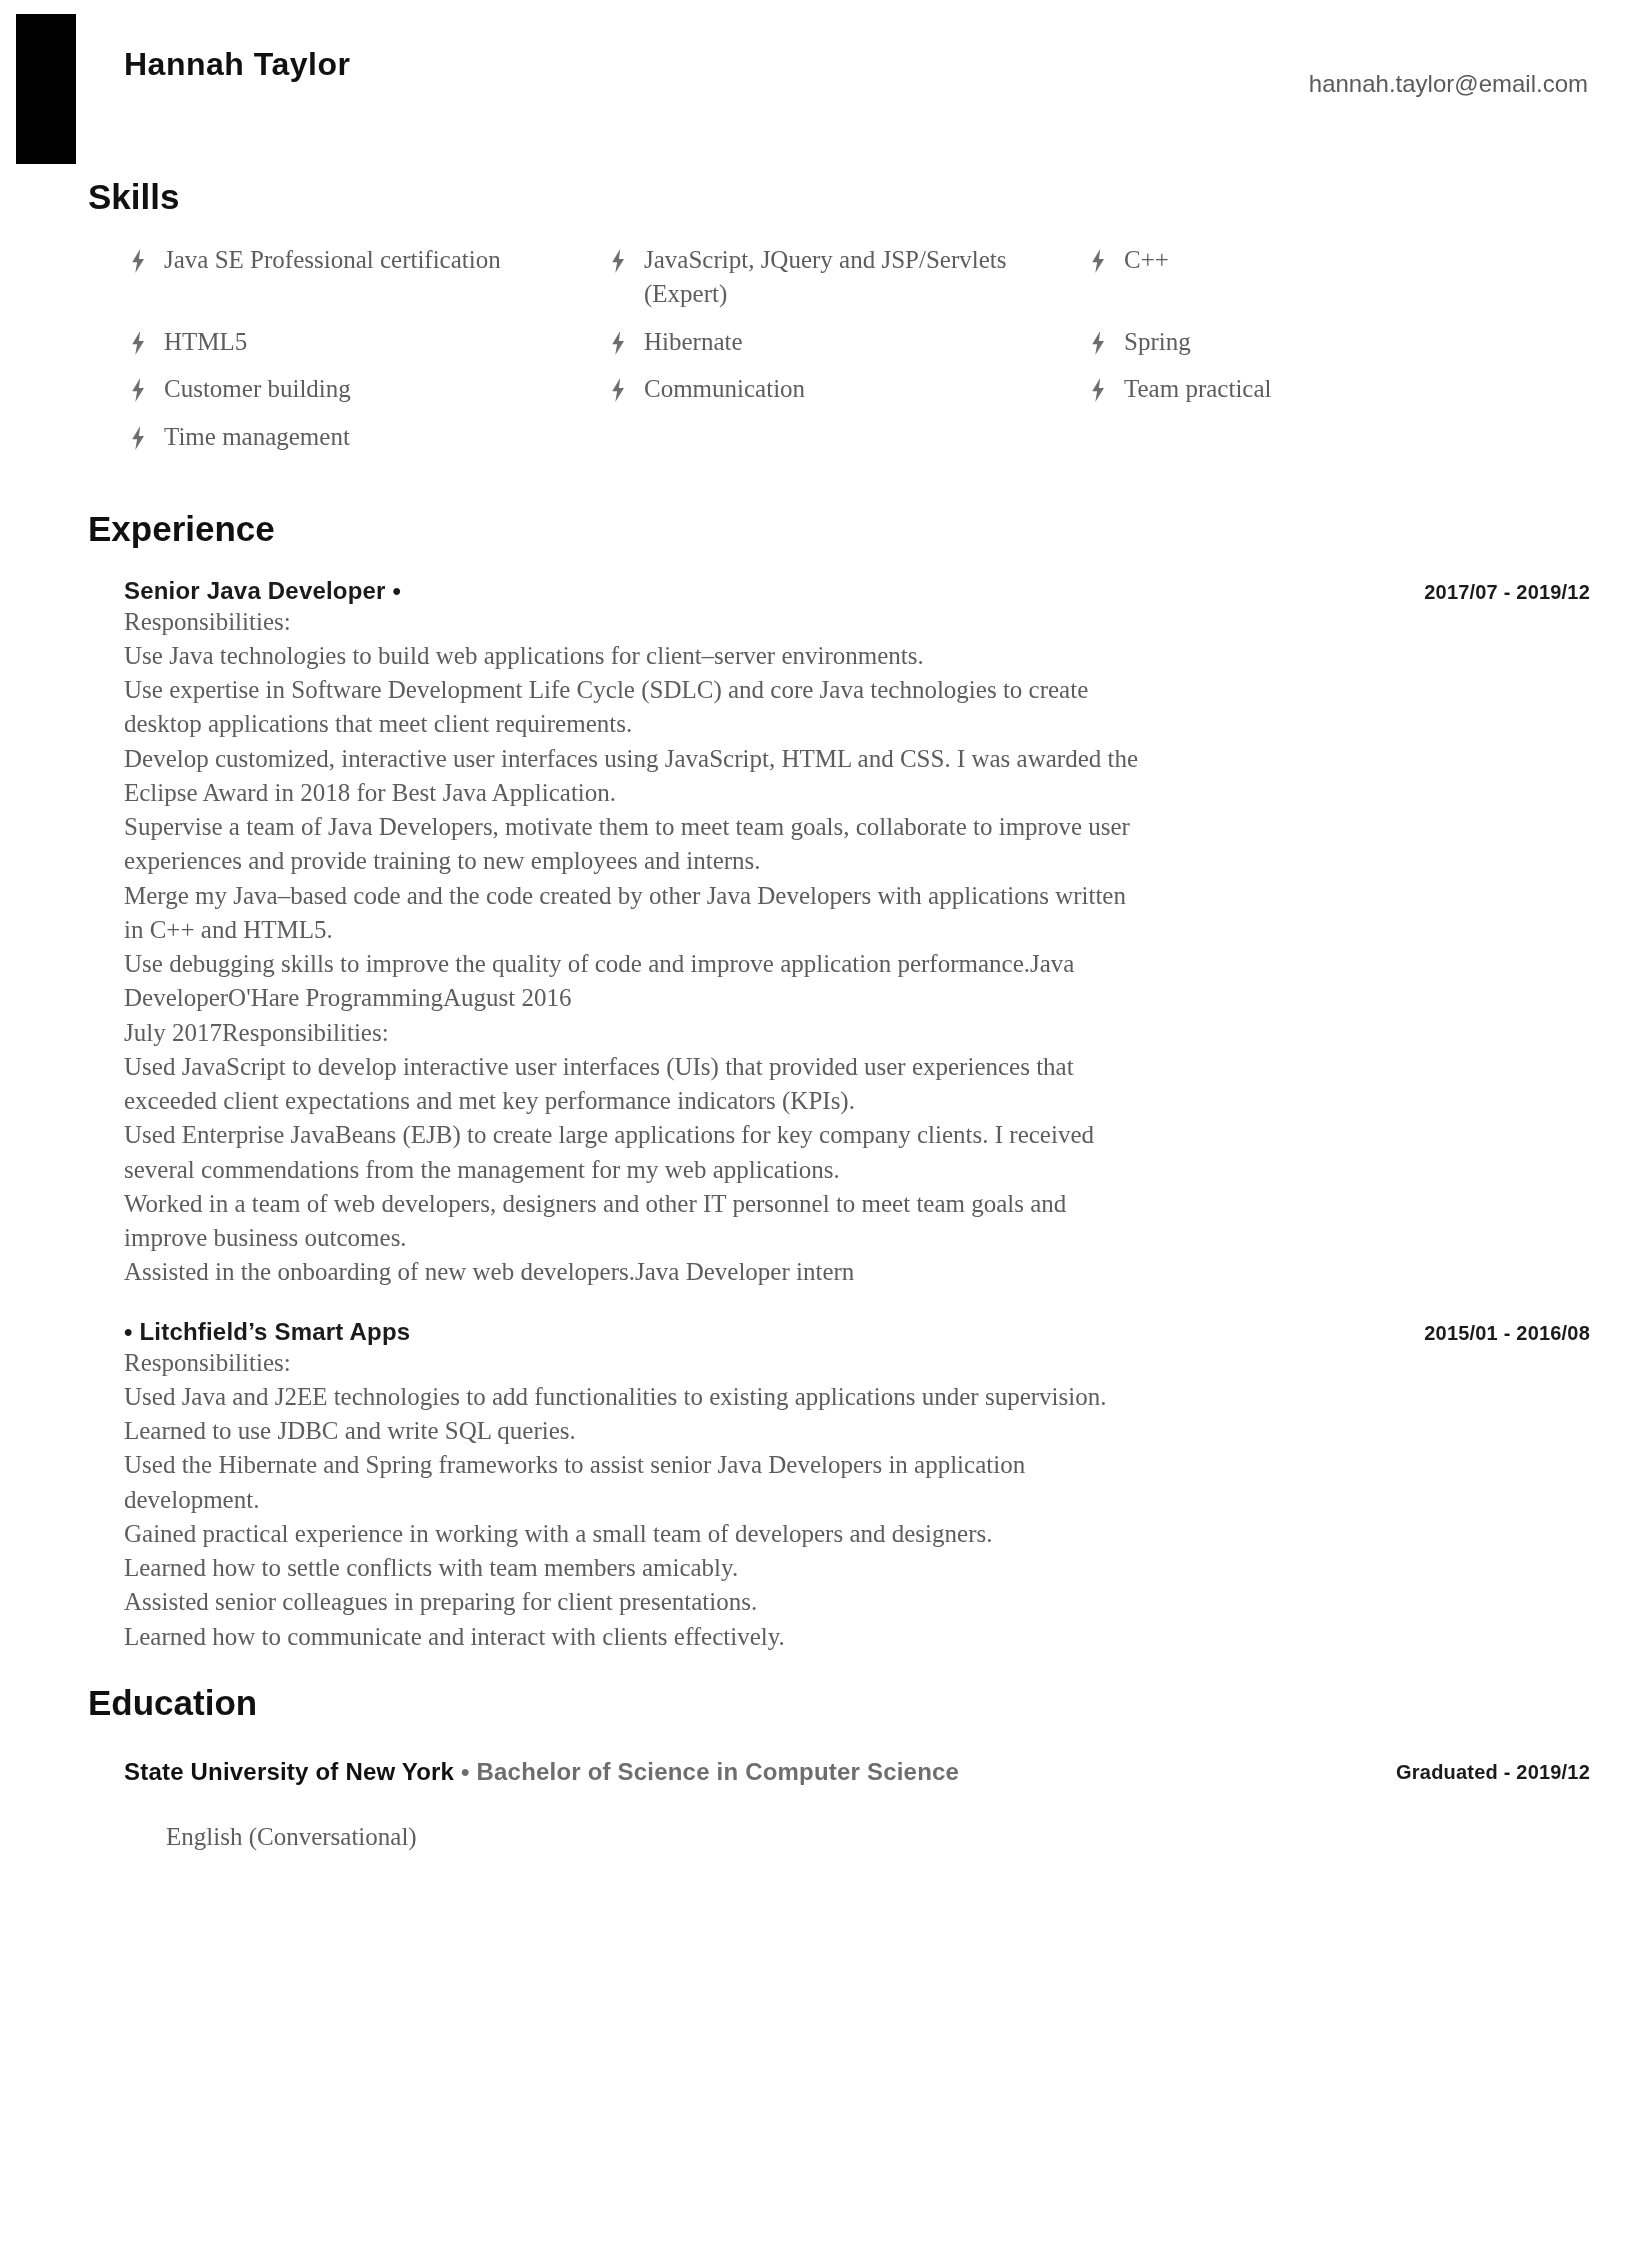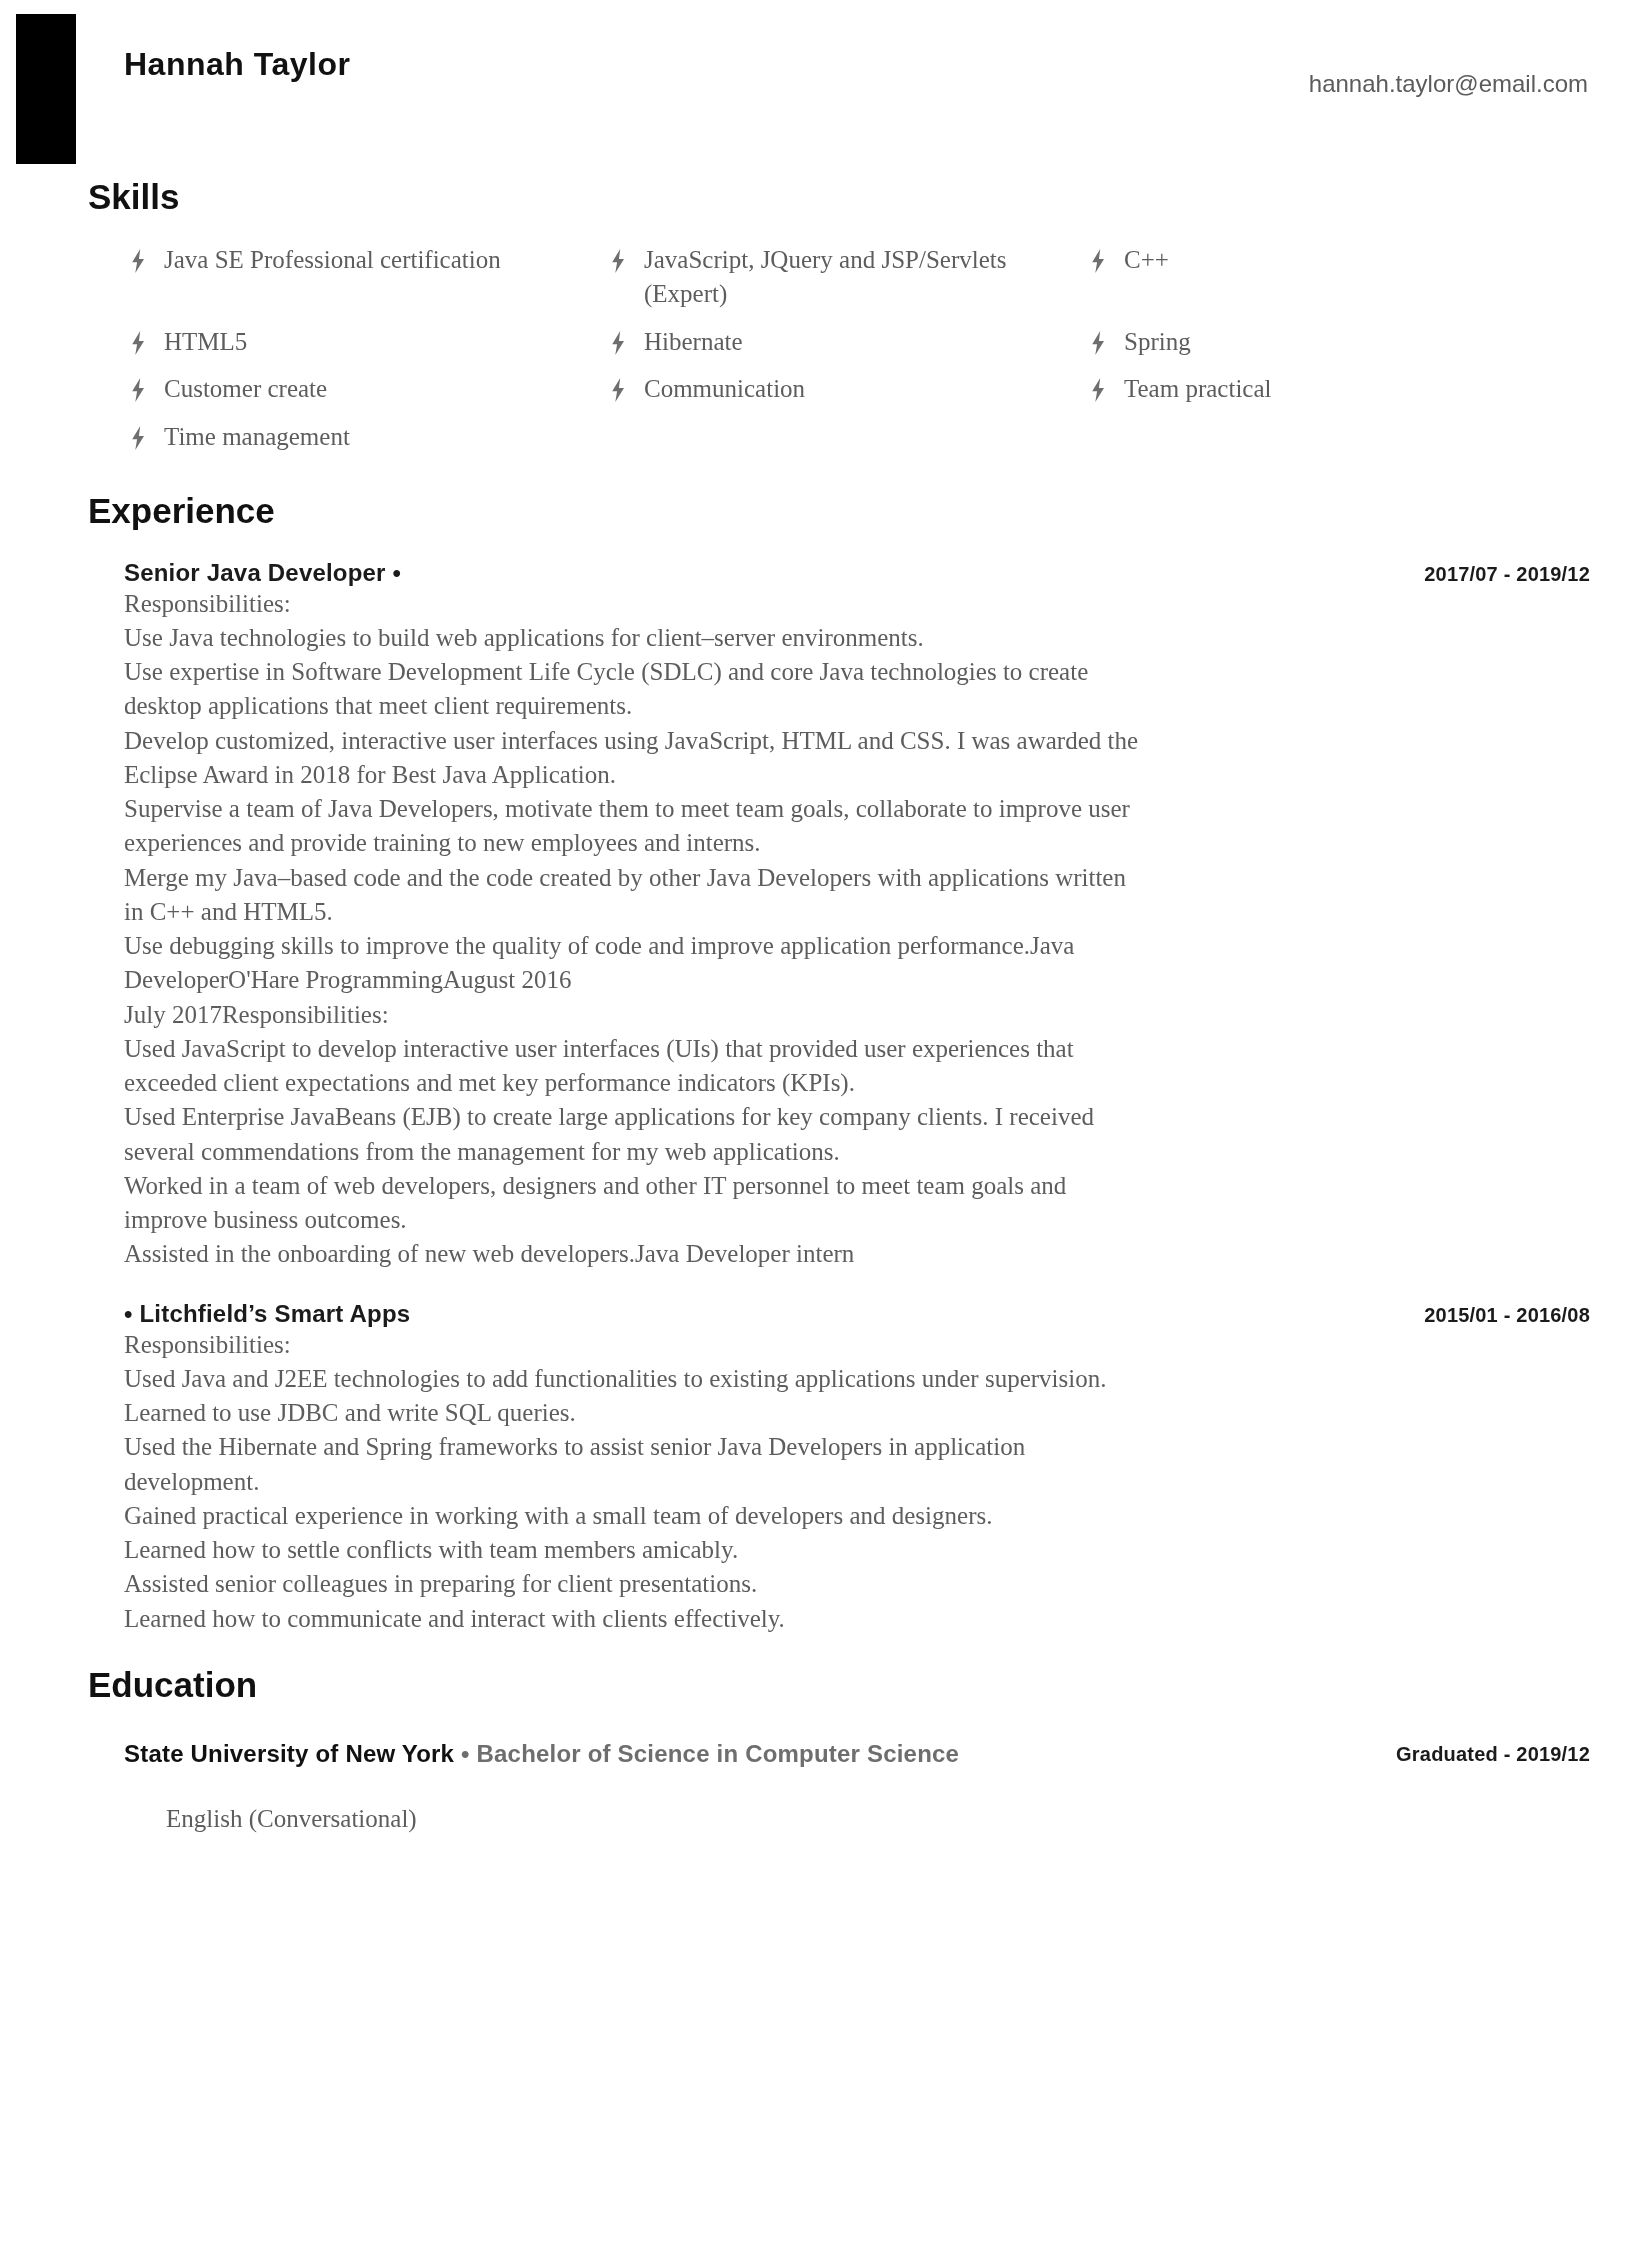--- a/index.html
+++ b/index.html
@@ -62,21 +62,21 @@
   .section-title {
     font-family: "Liberation Sans", sans-serif;
     font-weight: bold;
     font-size: 35px;
     color: #111111;
     margin: 0 0 0 88px;
     line-height: 1.1;
   }
 
   .sec-skills { margin-top: 8px; }
-  .sec-experience { margin-top: 26px; }
+  .sec-experience { margin-top: 44px; }
   .sec-education { margin-top: 30px; }
   .sec-languages { margin-top: 22px; }
 
   
   .skills-wrap {
     margin: 26px 0 0 0;
     padding: 0 60px 0 130px;
   }
   .skills-grid {
     display: grid;
@@ -231,21 +231,21 @@
             </svg>
           </span>
           <span class="skill-label">Spring</span>
         </div>
         <div class="skill">
           <span class="bolt">
             <svg width="16" height="24" viewBox="0 0 16 24" aria-hidden="true">
               <path d="M10.2 0 L2.2 13.2 L7.1 13.2 L5.3 24 L14.0 10.1 L8.9 10.1 Z" fill="#6e6e6e"></path>
             </svg>
           </span>
-          <span class="skill-label">Customer create</span>
+          <span class="skill-label">Customer building</span>
         </div>
         <div class="skill">
           <span class="bolt">
             <svg width="16" height="24" viewBox="0 0 16 24" aria-hidden="true">
               <path d="M10.2 0 L2.2 13.2 L7.1 13.2 L5.3 24 L14.0 10.1 L8.9 10.1 Z" fill="#6e6e6e"></path>
             </svg>
           </span>
           <span class="skill-label">Communication</span>
         </div>
         <div class="skill">

